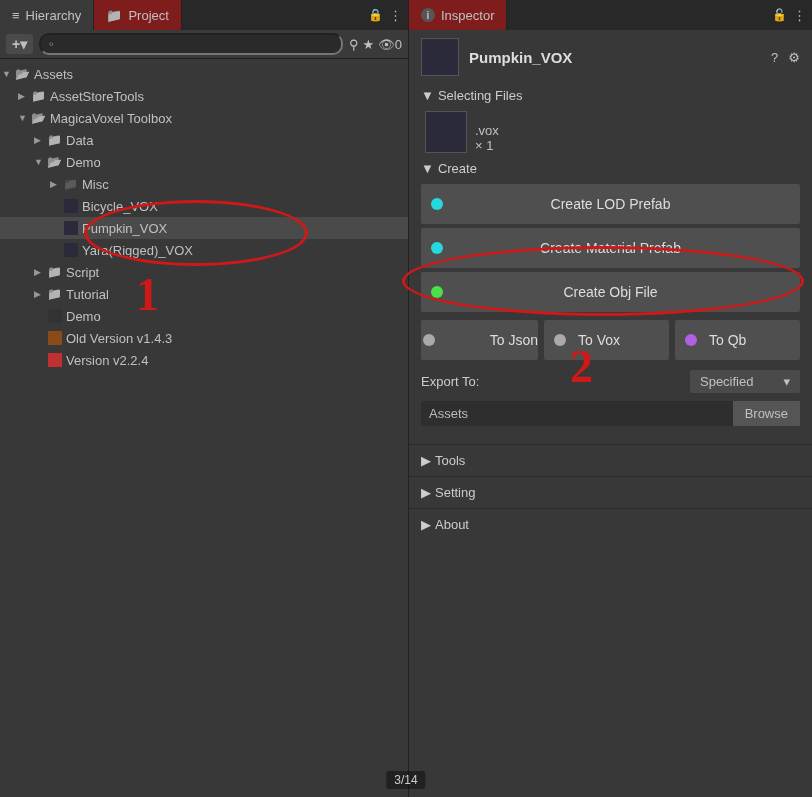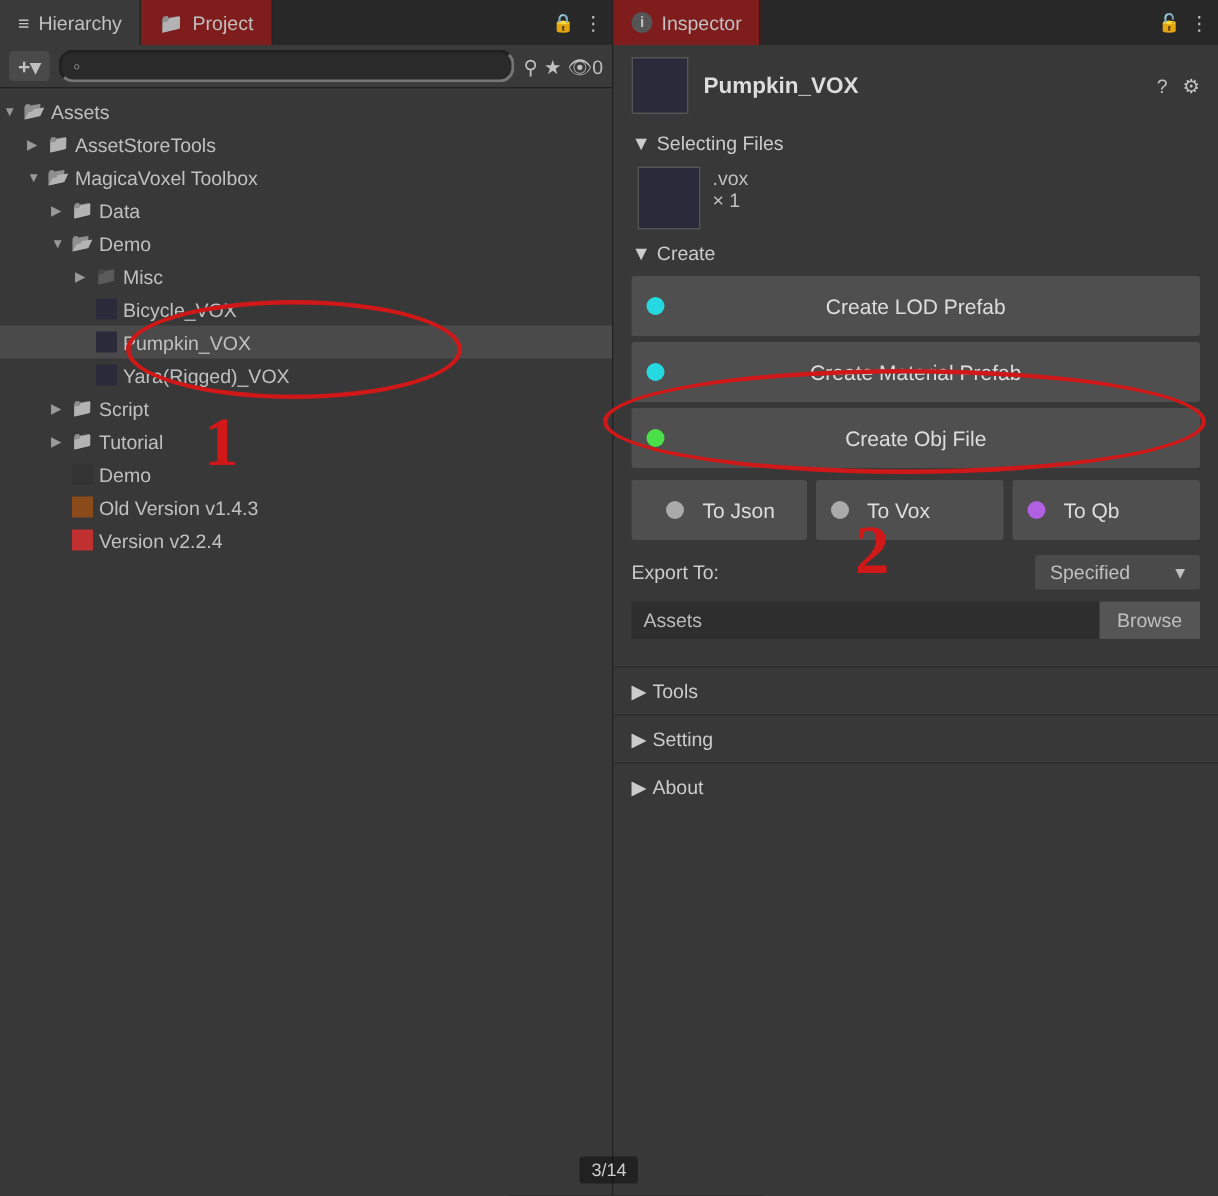--- a/index.html
+++ b/index.html
@@ -27,21 +27,21 @@
 .pdf-icon{width:14px;height:14px;background:#c03030;display:inline-block}
 .indent-0{padding-left:2px}
 .indent-1{padding-left:18px}
 .indent-2{padding-left:34px}
 .indent-3{padding-left:50px}
 .insp-title-row{display:flex;align-items:center;padding:8px 12px;gap:10px}
 .insp-title-icon{width:36px;height:36px;background:#2a2a3a;border:1px solid #555}
 .insp-title-text{flex:1;font-size:15px;font-weight:bold;color:#ddd}
 .open-btn{background:#555;padding:3px 12px;border-radius:3px;font-size:13px;margin-right:12px;margin-top:4px;align-self:flex-end}
 .section-header{display:flex;align-items:center;gap:4px;font-size:13px;color:#ccc;padding:4px 12px}
-.sel-thumb{display:flex;gap:8px;padding:4px 16px;align-items:flex-start}
+.sel-thumb{display:flex;gap:8px;padding:4px 16px;align-items:flex-end}
 .sel-icon{width:40px;height:40px;background:#2a2a3a;border:1px solid #555}
 .create-btn{background:#4f4f4f;margin:4px 12px;height:40px;display:flex;align-items:center;justify-content:center;border-radius:2px;position:relative;color:#ddd;font-size:14px}
 .dot{position:absolute;left:10px;width:12px;height:12px;border-radius:50%}
 .dot.cyan{background:#26d9e0}
 .dot.green{background:#4ae04a}
 .dot.gray{background:#aaa}
 .dot.purple{background:#b060e0}
 .btn-row{display:flex;gap:6px;margin:4px 12px}
 .btn-row .create-btn{flex:1;margin:0}
 .btn-row .create-btn .dot{position:static;margin-right:6px}
@@ -200,21 +200,21 @@
         <div class="create-btn">
           <span class="dot cyan"></span>
           <span>Create Material Prefab</span>
         </div>
         <div class="create-btn">
           <span class="dot green"></span>
           <span>Create Obj File</span>
         </div>
       </div>
     <div class="btn-row" id="create-row">
-        <div class="create-btn" style="justify-content: center; padding-left: 2px; gap: 6px;">
+        <div class="create-btn" style="justify-content: space-between; padding-left: 2px; gap: 6px;">
           <span class="dot gray" style="position: static;"></span>
           <span>To Json</span>
         </div>
         <div class="create-btn" style="justify-content: flex-start; padding-left: 10px; gap: 6px;">
           <span class="dot gray" style="position: static;"></span>
           <span>To Vox</span>
         </div>
         <div class="create-btn" style="justify-content: flex-start; padding-left: 10px; gap: 6px;">
           <span class="dot purple" style="position: static;"></span>
           <span>To Qb</span>

